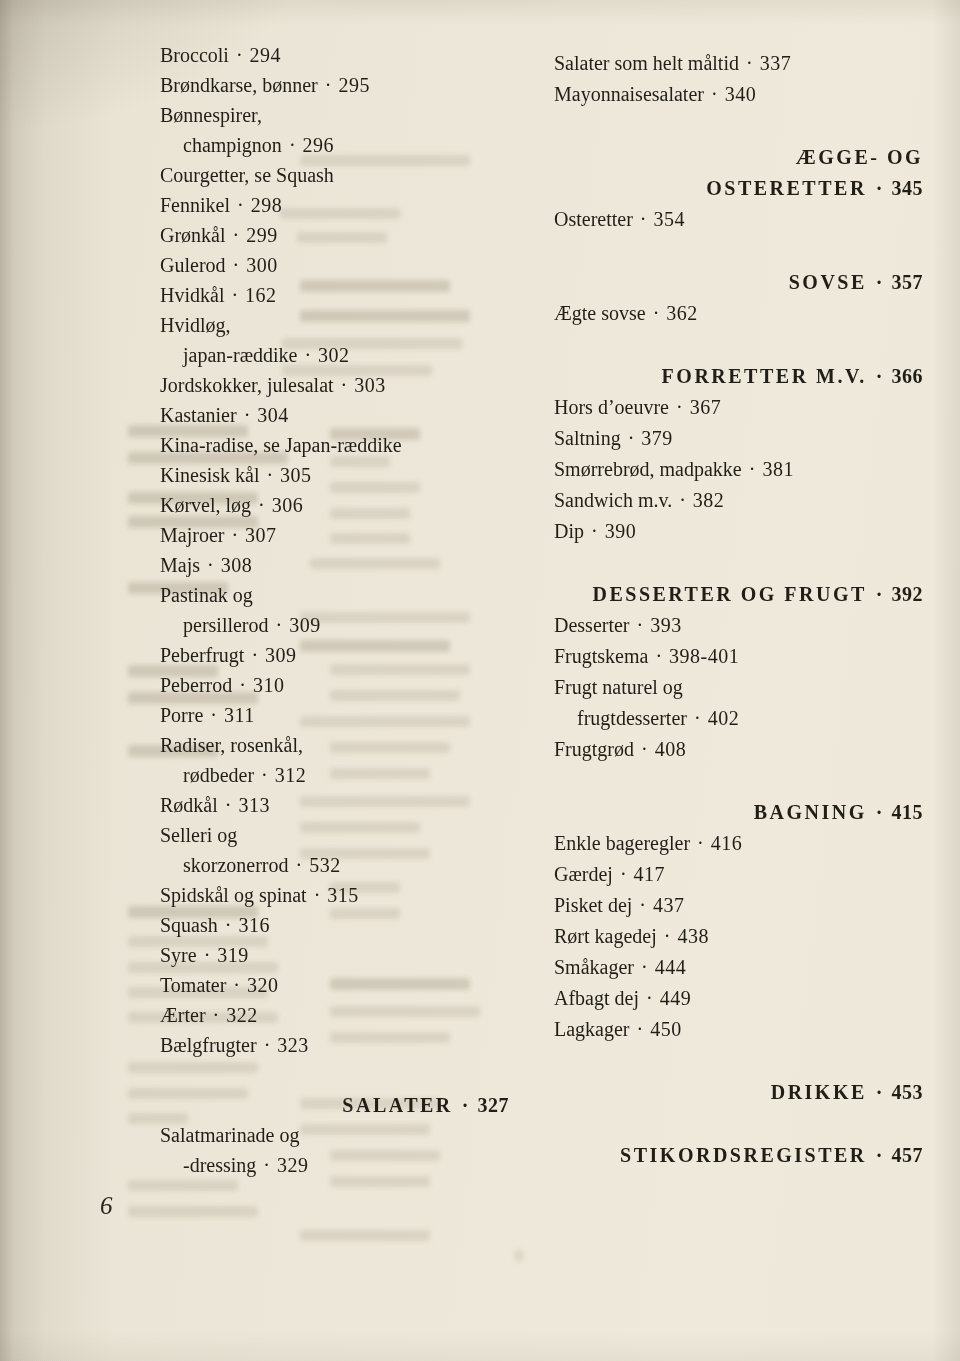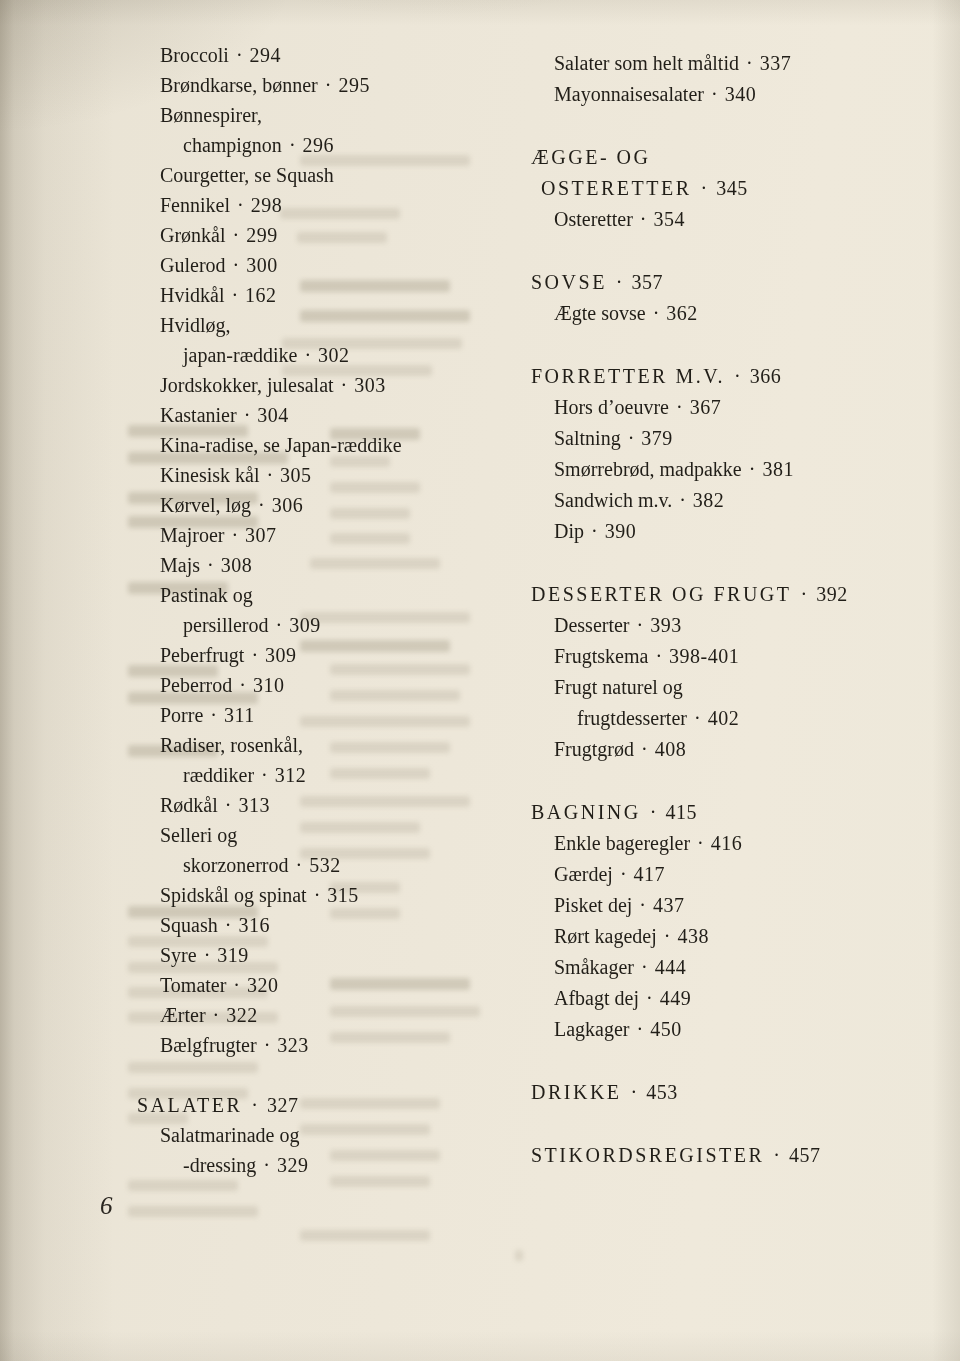--- a/index.html
+++ b/index.html
@@ -18,21 +18,21 @@
     color:#211e18;
   }
   .col{position:absolute;}
   #leftcol{left:137px;top:40px;width:372px;}
   #rightcol{left:531px;top:48px;width:392px;}
   .line{font-size:20px;line-height:30px;white-space:nowrap;}
   #rightcol .line{line-height:31px;}
   .line.e{margin-left:23px;}
   .line.c{margin-left:46px;}
   .line.hc{margin-left:10px;}
-  .line.h,.line.hc{font-weight:normal;letter-spacing:2.5px;}
+  .line.h,.line.hc{font-weight:bold;letter-spacing:2.5px;text-align:right;}
   .spacer{height:30px;}
   #rightcol .spacer{height:32px;}
   .dot{margin:0 7px;}
   .line.h .dot,.line.hc .dot{margin:0 9px;letter-spacing:0;}
   .pg{letter-spacing:.5px;}
   #pageno{position:absolute;left:100px;top:1192px;font-style:italic;font-size:25px;color:#2a2620;}
   .ghost{position:absolute;height:11px;border-radius:3px;background:rgba(125,112,90,.16);filter:blur(2.5px);}
   .ghost.b{background:rgba(110,98,75,.22);height:12px;}
 </style>
 </head>
@@ -111,21 +111,21 @@
       <div class="line e"><span class="t">Kinesisk kål</span><span class="dot">·</span><span class="pg">305</span></div>
       <div class="line e"><span class="t">Kørvel, løg</span><span class="dot">·</span><span class="pg">306</span></div>
       <div class="line e"><span class="t">Majroer</span><span class="dot">·</span><span class="pg">307</span></div>
       <div class="line e"><span class="t">Majs</span><span class="dot">·</span><span class="pg">308</span></div>
       <div class="line e"><span class="t">Pastinak og</span></div>
       <div class="line c"><span class="t">persillerod</span><span class="dot">·</span><span class="pg">309</span></div>
       <div class="line e"><span class="t">Peberfrugt</span><span class="dot">·</span><span class="pg">309</span></div>
       <div class="line e"><span class="t">Peberrod</span><span class="dot">·</span><span class="pg">310</span></div>
       <div class="line e"><span class="t">Porre</span><span class="dot">·</span><span class="pg">311</span></div>
       <div class="line e"><span class="t">Radiser, rosenkål,</span></div>
-      <div class="line c"><span class="t">ræddiker</span><span class="dot">·</span><span class="pg">312</span></div>
+      <div class="line c"><span class="t">rødbeder</span><span class="dot">·</span><span class="pg">312</span></div>
       <div class="line e"><span class="t">Rødkål</span><span class="dot">·</span><span class="pg">313</span></div>
       <div class="line e"><span class="t">Selleri og</span></div>
       <div class="line c"><span class="t">skorzonerrod</span><span class="dot">·</span><span class="pg">532</span></div>
       <div class="line e"><span class="t">Spidskål og spinat</span><span class="dot">·</span><span class="pg">315</span></div>
       <div class="line e"><span class="t">Squash</span><span class="dot">·</span><span class="pg">316</span></div>
       <div class="line e"><span class="t">Syre</span><span class="dot">·</span><span class="pg">319</span></div>
       <div class="line e"><span class="t">Tomater</span><span class="dot">·</span><span class="pg">320</span></div>
       <div class="line e"><span class="t">Ærter</span><span class="dot">·</span><span class="pg">322</span></div>
       <div class="line e"><span class="t">Bælgfrugter</span><span class="dot">·</span><span class="pg">323</span></div>
       <div class="spacer"></div>

